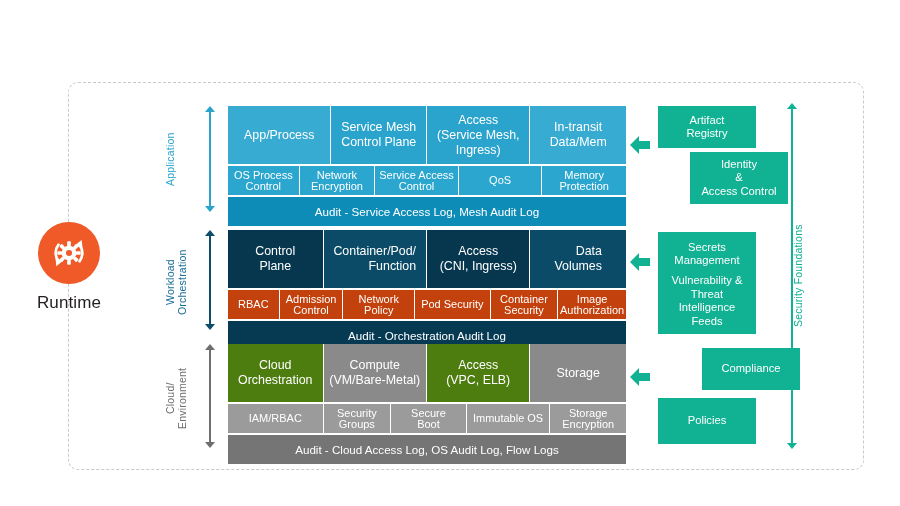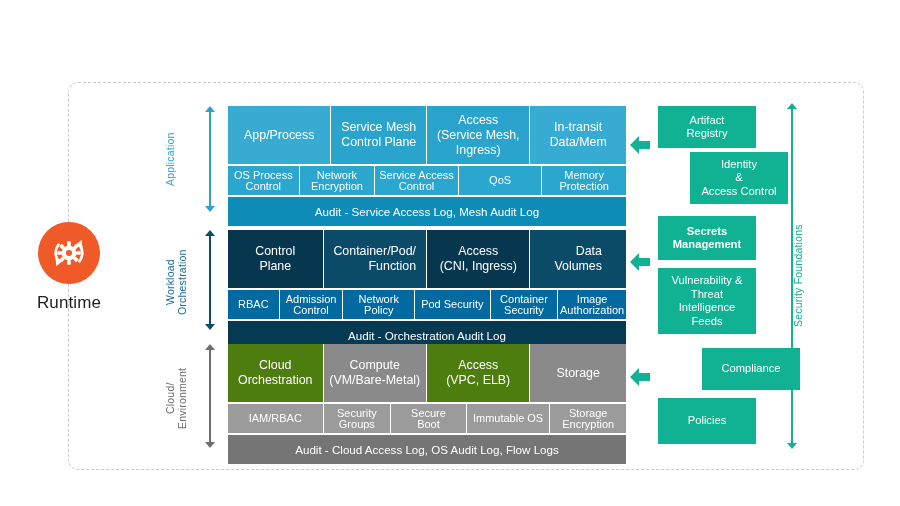--- a/index.html
+++ b/index.html
@@ -136,21 +136,21 @@
   }
   .row-sep { height: 2px; background: #ffffff; }
 
   
   .band-app .row-top .cell   { background: #2ba4cd; }
   .band-app .row-mid .cell   { background: #2ba6cf; }
   .band-app .row-audit       { background: #0e8cb8; }
 
   
   .band-work .row-top .cell  { background: #06374f; }
-  .band-work .row-mid .cell  { background: #0369a1; }
+  .band-work .row-mid .cell  { background: #c2410c; }
   .band-work .row-audit      { background: #063a52; }
 
   
   .band-cloud .row-top .cell  { background: #4d7c0f; }
   .band-cloud .row-top .cell.alt { background: #8a8a8a; }
   .band-cloud .row-mid .cell  { background: #9b9b9b; }
   .band-cloud .row-audit      { background: #757575; }
 
   
   .band-app .row-top .cell.alt  { background: #38abd2; }
@@ -392,21 +392,21 @@
   <div class="green-arrow" style="left:630px; top:368px;">
     <div class="tail"></div>
       <div class="tip"></div>
   </div>
 
   <div class="found-box" style="top:106px; height:42px;">Artifact
 Registry</div>
   <div class="found-box" style="top:152px; height:52px;margin-left:32px;">Identity
 &amp;
 Access Control</div>
-  <div class="found-box" style="top:216px; height:44px;font-weight:bold;">Secrets
+  <div class="found-box" style="top:232px; height:44px;">Secrets
 Management</div>
   <div class="found-box" style="top:268px; height:66px;">Vulnerability &amp;
 Threat
 Intelligence
 Feeds</div>
   <div class="found-box" style="top:348px; height:42px;margin-left:44px;">Compliance</div>
   <div class="found-box" style="top:398px; height:46px;">Policies</div>
 
   <div class="found-axis">
     <div class="head up"></div>

